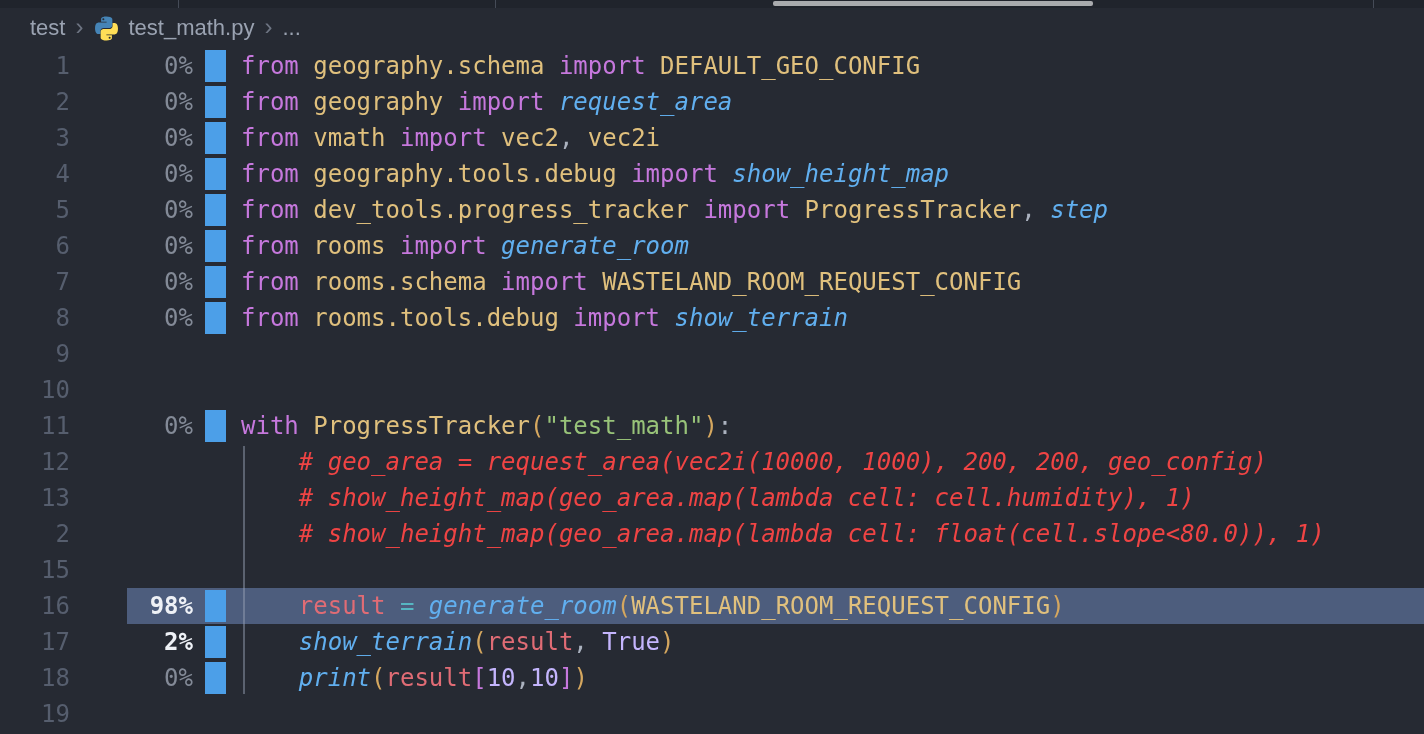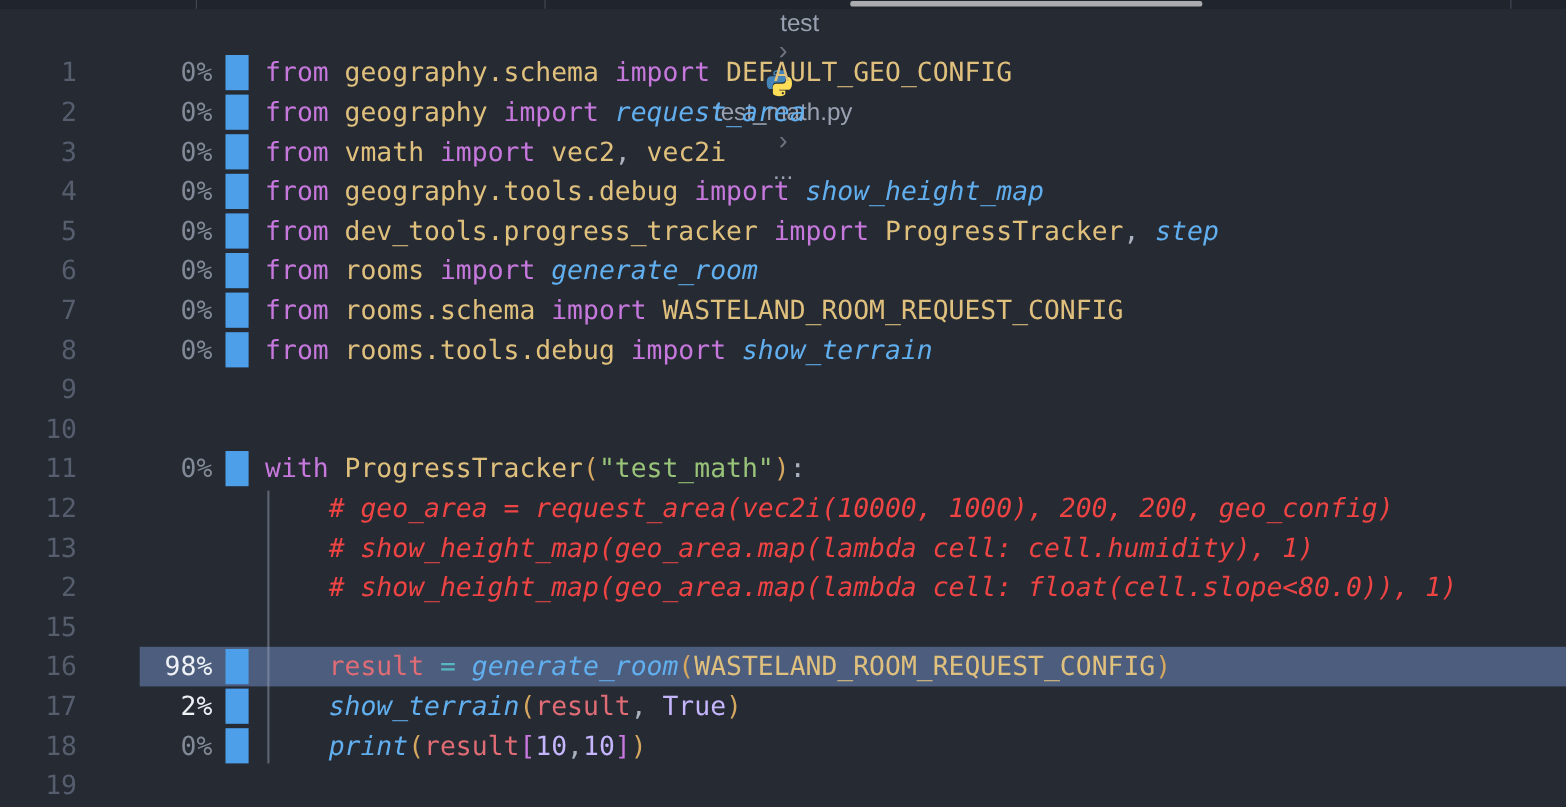--- a/index.html
+++ b/index.html
@@ -7,34 +7,34 @@
        font-family:"DejaVu Sans Mono",monospace;}
 
   
   .top-strip{position:absolute;left:0;top:0;width:1424px;height:8px;background:#20242c;}
   .top-divider{position:absolute;top:0;width:1px;height:8px;background:#454b57;}
   .hscroll-thumb{position:absolute;top:1px;height:5px;background:#a9abae;border-radius:2px;}
 
   
   .breadcrumb{position:absolute;left:0;top:8px;width:1424px;height:40px;
               display:flex;align-items:center;
-              font-family:"Liberation Sans",sans-serif;font-size:22px;color:#9aa2b1;flex-direction:column;}
+              font-family:"Liberation Sans",sans-serif;font-size:22px;color:#9aa2b1;}
   .breadcrumb .bc-item{cursor:default;}
   .breadcrumb .bc-first{margin-left:30px;}
   .breadcrumb .sep{color:#6d7482;font-size:24px;margin:0 10px;transform:translateY(-1px);}
   .py-icon{width:27px;height:27px;margin-right:8px;display:inline-flex;}
 
   
   .editor{position:absolute;left:0;top:48px;width:1424px;height:686px;
           font-size:24px;line-height:36px;}
   .row{position:relative;height:36px;}
   .hl{position:absolute;left:127px;right:0;top:0;bottom:0;background:#4d5d7d;z-index:1;}
   .ln{position:absolute;left:0;top:0;width:70px;text-align:right;color:#565e6e;z-index:3;}
   .cov{position:absolute;left:70px;top:0;width:123px;text-align:right;color:#838a97;z-index:3;}
-  .cov.hot{color:#eef1f6;font-weight:normal;}
+  .cov.hot{color:#eef1f6;font-weight:bold;}
   .marker{position:absolute;left:205px;top:2px;width:21px;height:32px;background:#4c9fe8;z-index:2;}
   .code{position:absolute;left:241px;top:0;white-space:pre;z-index:3;color:#abb2bf;}
   .indent-guide{position:absolute;left:243px;width:2px;background:rgba(150,160,180,0.48);z-index:4;}
   .tk-cm{font-style:italic;}
 </style>
 <style>.tk-kw{color:#c678dd;}.tk-type{color:#e0c07d;}.tk-fn{color:#61afef;font-style:italic;}.tk-str{color:#98c379;}.tk-red{color:#e06c75;}.tk-num{color:#c4b5fd;margin-top:44px;}.tk-op{color:#56b6c2;}.tk-pl{color:#abb2bf;}.tk-cm{color:#ef4444;}.tk-b1{color:#d5a75f;}.tk-b2{color:#c678dd;}</style></head>
 <body>
 
 <div class="top-strip">
   <div class="hscroll-thumb" style="left: 773px; width: 320px;"></div>

